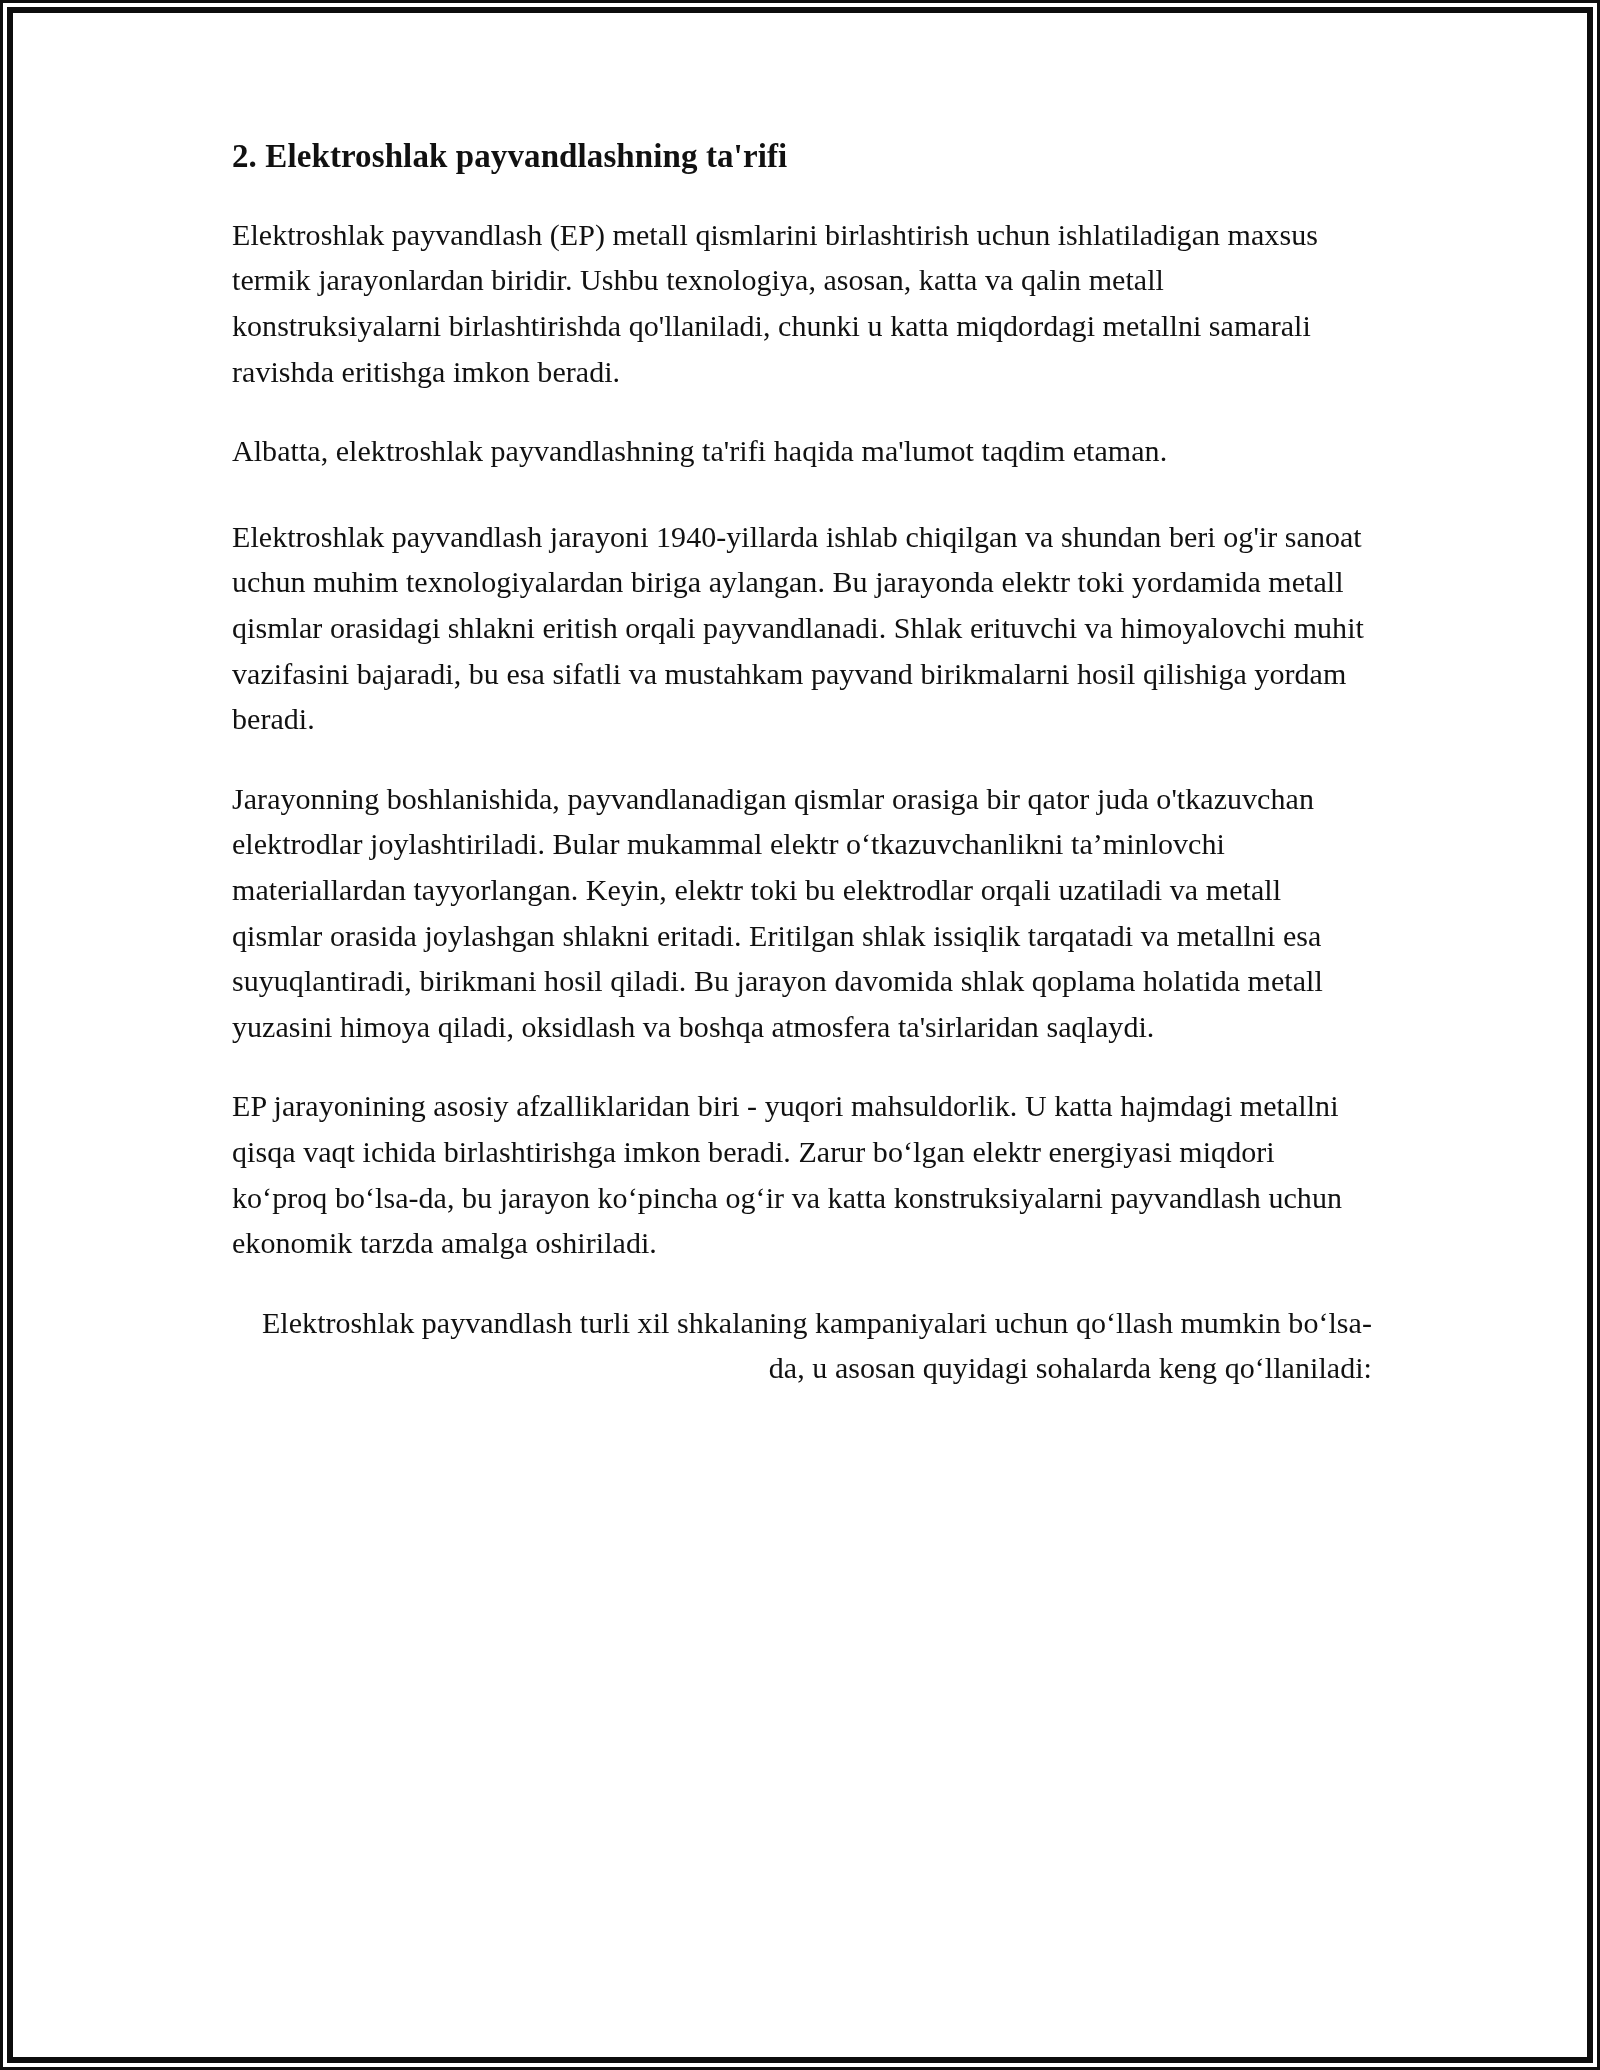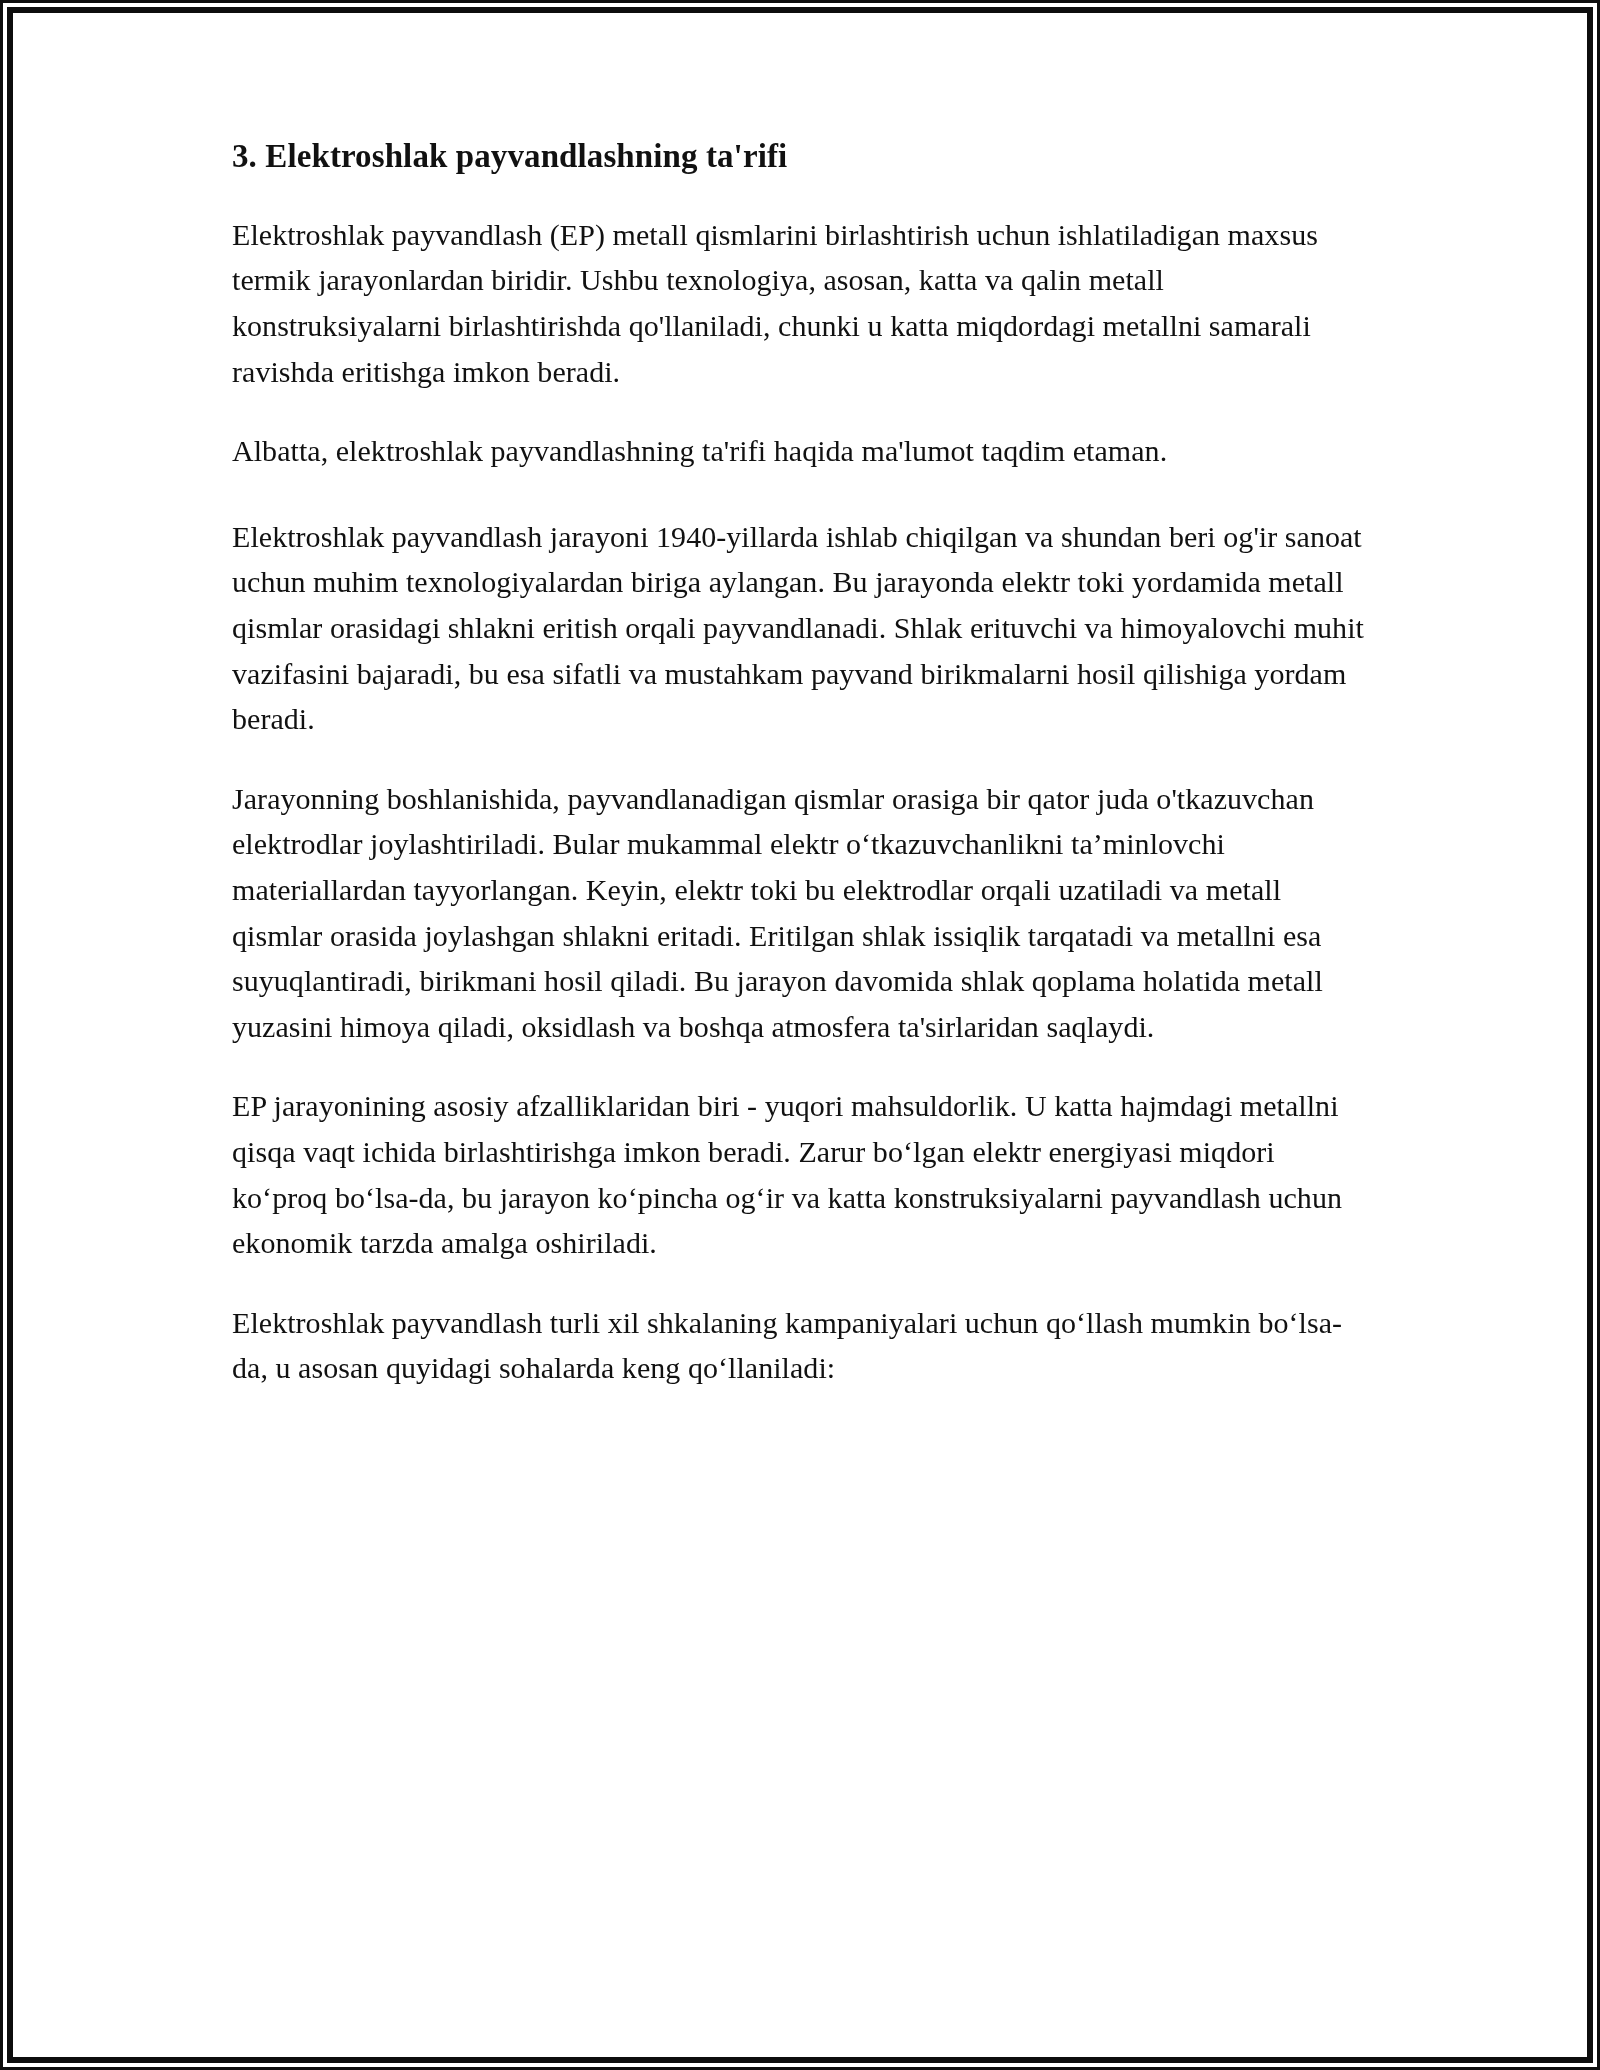--- a/index.html
+++ b/index.html
@@ -74,38 +74,39 @@
     font-size: 30px;
     line-height: 1.52;
     margin: 0 0 34px 0;
     text-align: left;
     letter-spacing: 0.05px;
     white-space: pre-wrap;
   }
 
   .doc-paragraph:last-child {
     margin-bottom: 0;
+    text-align: right;
   }
 
   .para-tight {
     margin-bottom: 40px;
   }
 </style>
 </head>
 <body>
 
 <div class="page-frame">
 
   <div class="border-outer"></div>
   <div class="border-inner"></div>
 
   <div class="page-sheet">
     <div class="doc-body">
 
-      <h1 class="doc-heading">3. Elektroshlak payvandlashning ta'rifi</h1>
+      <h1 class="doc-heading">2. Elektroshlak payvandlashning ta'rifi</h1>
 
       <p class="doc-paragraph">Elektroshlak payvandlash (EP) metall qismlarini birlashtirish uchun ishlatiladigan maxsus termik jarayonlardan biridir. Ushbu texnologiya, asosan, katta va qalin metall konstruksiyalarni birlashtirishda qo'llaniladi, chunki u katta miqdordagi metallni samarali ravishda eritishga imkon beradi.</p>
 
       <p class="doc-paragraph para-tight">Albatta, elektroshlak payvandlashning ta'rifi haqida ma'lumot taqdim etaman.</p>
 
       <p class="doc-paragraph">Elektroshlak payvandlash jarayoni 1940-yillarda ishlab chiqilgan va shundan beri og'ir sanoat uchun muhim texnologiyalardan biriga aylangan. Bu jarayonda elektr toki yordamida metall qismlar orasidagi shlakni eritish orqali payvandlanadi. Shlak erituvchi va himoyalovchi muhit vazifasini bajaradi, bu esa sifatli va mustahkam payvand birikmalarni hosil qilishiga yordam beradi.</p>
 
       <p class="doc-paragraph">Jarayonning boshlanishida, payvandlanadigan qismlar orasiga bir qator juda o'tkazuvchan elektrodlar joylashtiriladi. Bular mukammal elektr o‘tkazuvchanlikni ta’minlovchi materiallardan tayyorlangan. Keyin, elektr toki bu elektrodlar orqali uzatiladi va metall qismlar orasida joylashgan shlakni eritadi. Eritilgan shlak issiqlik tarqatadi va metallni esa suyuqlantiradi, birikmani hosil qiladi. Bu jarayon davomida shlak qoplama holatida metall yuzasini himoya qiladi, oksidlash va boshqa atmosfera ta'sirlaridan saqlaydi.</p>
 
       <p class="doc-paragraph">EP jarayonining asosiy afzalliklaridan biri - yuqori mahsuldorlik. U katta hajmdagi metallni qisqa vaqt ichida birlashtirishga imkon beradi. Zarur bo‘lgan elektr energiyasi miqdori ko‘proq bo‘lsa-da, bu jarayon ko‘pincha og‘ir va katta konstruksiyalarni payvandlash uchun ekonomik tarzda amalga oshiriladi.</p>

